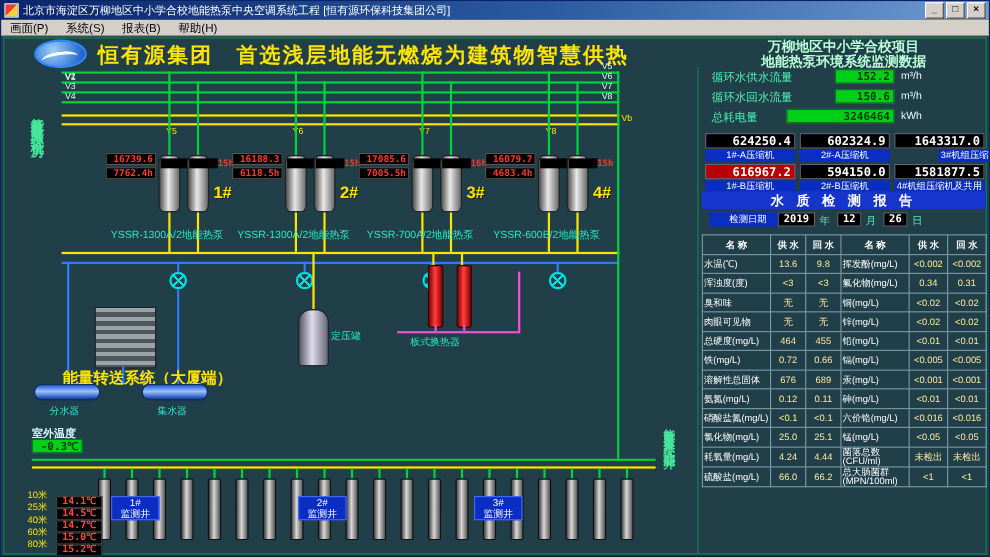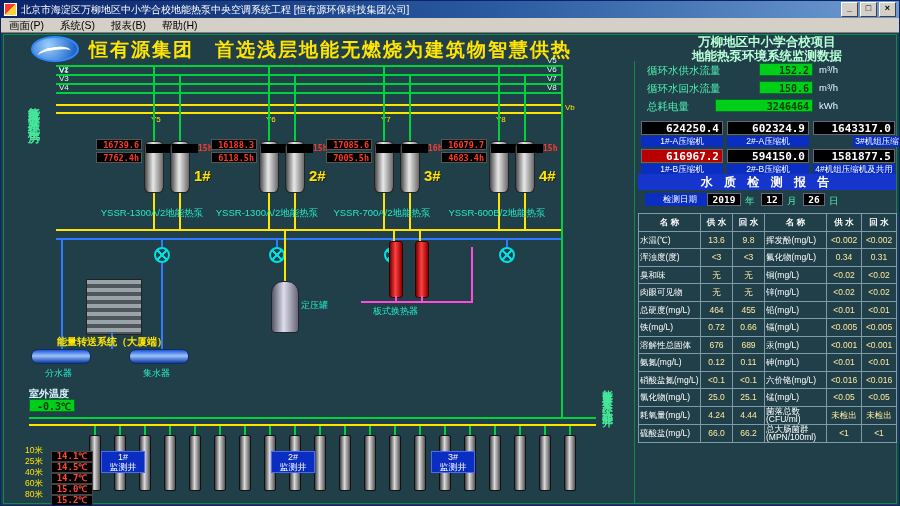--- a/index.html
+++ b/index.html
@@ -38,21 +38,21 @@
   .cyl{width:20px;height:52px;background:linear-gradient(90deg,#4a4a4a,#e8e8e8 45%,#6a6a6a);border:1px solid #222;border-radius:5px/7px;box-sizing:border-box;}
   .cyl-disp{margin:2px 1px 0;background:#000;color:#ff3a2a;font:bold 8px "DejaVu Sans Mono",monospace;text-align:center;line-height:9px;padding-left:26px;}
   .unit-id{color:#ffe400;font-weight:bold;font-size:15px;text-shadow:1px 1px 0 #222;}
   .unit-model{color:#27e8c8;font-size:9.5px;text-align:center;white-space:nowrap;}
   .pump{width:16px;height:16px;border:2px solid #00e0e0;border-radius:50%;box-sizing:border-box;background:linear-gradient(45deg,transparent 44%,#00e0e0 44%,#00e0e0 56%,transparent 56%),linear-gradient(-45deg,transparent 44%,#00e0e0 44%,#00e0e0 56%,transparent 56%);}
   .hx{width:12px;height:55px;background:linear-gradient(90deg,#7a0000,#ff4040 45%,#8a0000);border:1px solid #300;border-radius:3px;}
   .coolbox{width:54px;height:54px;border:1px solid #222;background:repeating-linear-gradient(180deg,#9aa4a8 0 4px,#4e585c 4px 8px);}
   .hcyl{height:15px;background:linear-gradient(180deg,#1a57d6,#9cc2ff 45%,#0b3aa0);border:1px solid #102a66;border-radius:7px;box-sizing:border-box;}
   .tank{width:26px;height:50px;background:linear-gradient(90deg,#556,#dde 45%,#667);border:1px solid #223;border-radius:12px 12px 4px 4px;}
   .eq-label{color:#27e8c8;font-size:9px;white-space:nowrap;}
-  .transfer-label{color:#ffe400;font-weight:bold;font-size:10px;white-space:nowrap;}
+  .transfer-label{color:#ffe400;font-weight:bold;font-size:14px;white-space:nowrap;}
   
   .wq-title{background:#1535cc;color:#fff;font-weight:bold;font-size:12px;letter-spacing:4px;text-align:center;line-height:16px;height:16px;}
   .date-suffix{color:#50f0b4;font-size:9.5px;}
   .date-box{background:#000;color:#fff;border:1px solid #667;font:bold 9.5px "DejaVu Sans Mono",monospace;height:13px;line-height:12px;text-align:center;box-sizing:border-box;}
   table.wq{border-collapse:collapse;table-layout:fixed;width:258px;font-size:8.5px;color:#fff;}
   .wq td{border:1px solid #7f9aa8;padding:0 1px;line-height:8.5px;height:16.5px;overflow:hidden;}
   .wname{text-align:left;color:#fff;}
   .wval{text-align:center;color:#ffe9a0;}
   .whead{text-align:center;color:#fff;font-weight:bold;}
   

